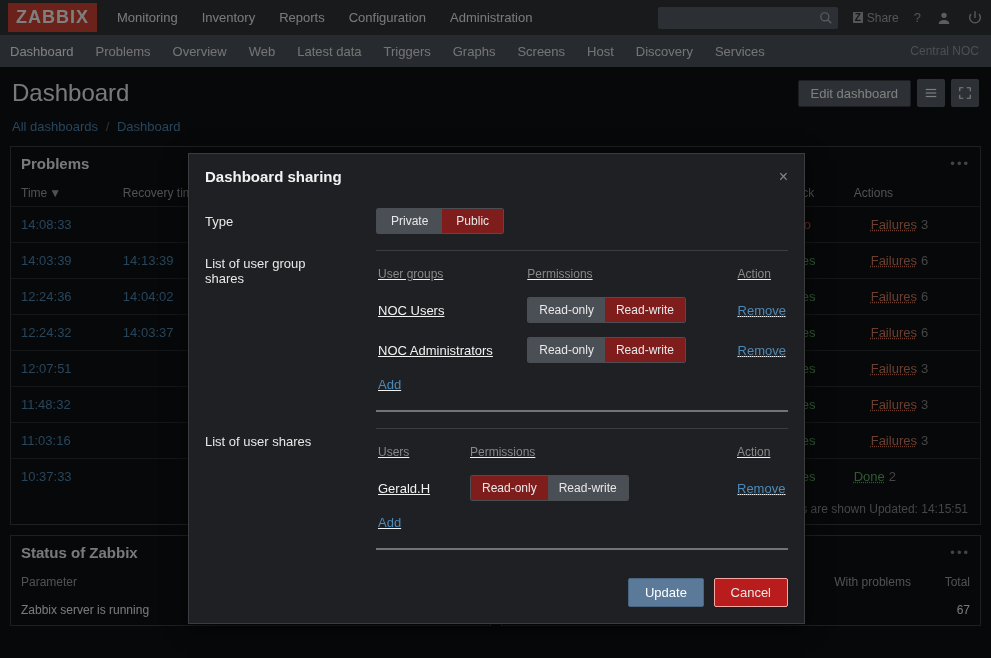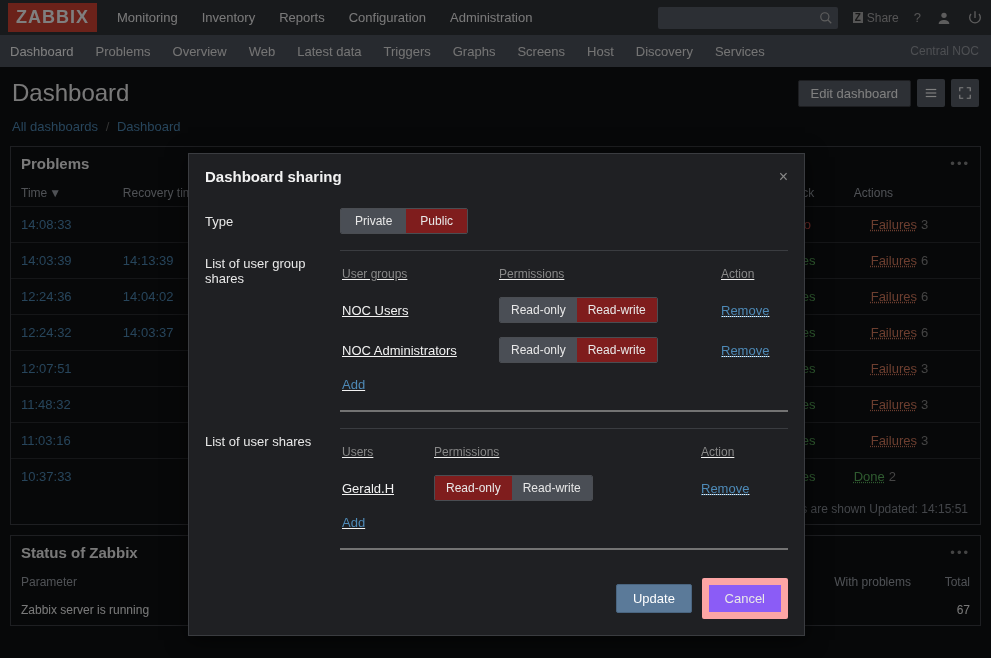--- a/index.html
+++ b/index.html
@@ -65,42 +65,42 @@
 .dim { position: absolute; inset: 0; background: rgba(0,0,0,0.5); }
 
 
 .modal { position: absolute; left: 188px; top: 153px; width: 617px; background: #1f2023; border: 1px solid #3a3c40; box-shadow: 0 4px 20px rgba(0,0,0,0.6); }
 .modal-head { padding: 14px 16px 10px; display: flex; }
 .modal-head h3 { font-size: 15px; font-weight: bold; flex: 1; color: #f2f2f2; }
 .modal-close { color: #888; cursor: pointer; font-size: 16px; }
 .modal-body { padding: 4px 16px 8px; }
 .modal-row { display: flex; padding: 8px 0; }
 .modal-label { width: 135px; color: #e8e8e8; font-size: 13px; padding-top: 6px; }
-.modal-content { flex: 1; }
+.modal-content { flex: 1; margin-left: 36px; }
 
 .toggle-group { display: inline-flex; border: 1px solid #4a4d52; border-radius: 2px; overflow: hidden; }
 .toggle-btn { background: #7f1d1d; color: #e8e8e8; padding: 5px 14px; cursor: pointer; font-size: 12px; border: none; }
 .toggle-btn.sel { background: #4a4e55; }
 
 .share-table { width: 100%; }
 .share-table th { text-align: left; color: #888; font-weight: normal; font-size: 12px; padding: 4px 0 8px; }
 .share-table td { padding: 6px 0; vertical-align: middle; font-size: 13px; }
 .share-table .col-name { width: 155px; }
 .share-table .col-perm { width: 220px; }
 .share-table .col-act {}
 .tg-sm .toggle-btn { padding: 5px 11px; }
 .remove-link { color: #4e8ab7; text-decoration: underline dotted; cursor: pointer; }
 .add-link { color: #4e8ab7; cursor: pointer; }
 
 .share-section { border-top: 1px solid #3a3c40; border-bottom: 2px solid #737373; padding: 10px 0; text-decoration: underline; }
 .share-section:first-of-type { border-top: 1px solid #3a3c40; }
 
 .modal-footer { padding: 12px 16px 16px; text-align: right; }
 .btn-primary { background: #5b7a99; color: #fff; border: 1px solid #4a6580; padding: 6px 16px; cursor: pointer; border-radius: 2px; margin-right: 6px; font-size: 13px; }
-.btn-secondary { background: #8b5cf6; color: #e8e8e8; border: 7px solid #fca5a5; padding: 6px 16px; cursor: pointer; border-radius: 2px; font-size: 13px; }
+.btn-secondary { background: #b91c1c; color: #e8e8e8; border: 1px solid #fca5a5; padding: 6px 16px; cursor: pointer; border-radius: 2px; font-size: 13px; }
 
 
 .ybar { position: absolute; left: 425px; top: 524px; width: 345px; height: 8px; background: #e0c068; border: 1px solid #a08030; }
 </style>
 </head>
 <body>
 
 <div class="topnav">
   <div class="logo">ZABBIX</div>
   <div class="topnav-menu">

